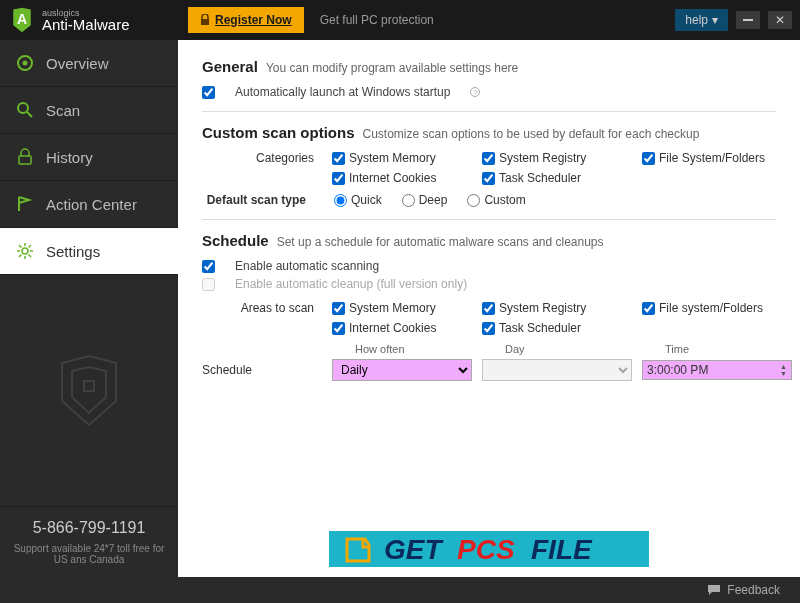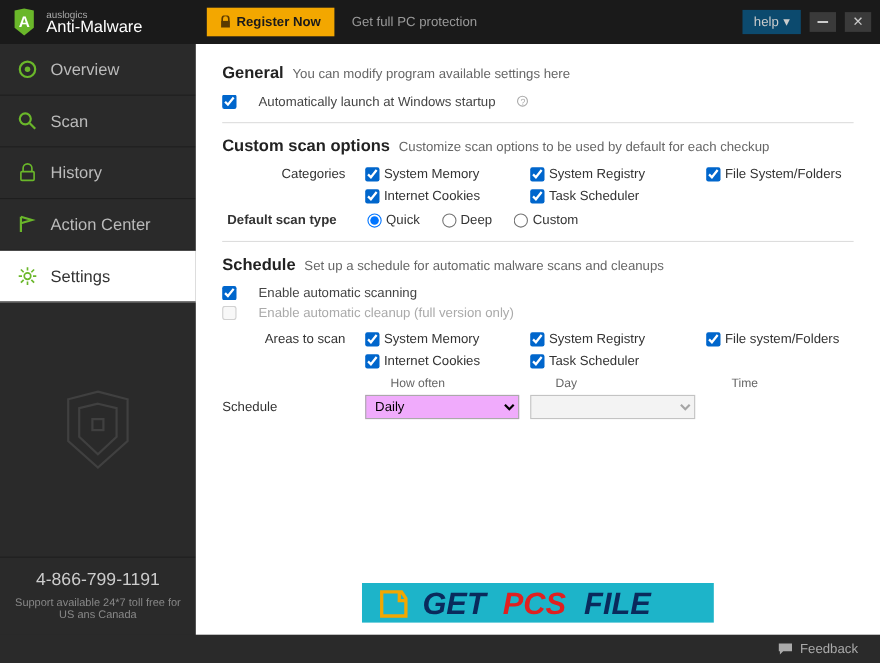--- a/index.html
+++ b/index.html
@@ -3,21 +3,21 @@
 <meta charset="utf-8">
 <style>
 * { margin:0; padding:0; box-sizing:border-box; font-family:"Segoe UI",Arial,sans-serif; }
 body { width:800px; height:603px; background:#2a2a2a; overflow:hidden; position:relative; }
 .titlebar { height:40px; background:#1a1a1a; display:flex; align-items:center; padding:0 8px; }
 .logo-wrap { display:flex; align-items:center; gap:6px; width:170px; }
 .logo-ico { width:28px; height:28px; }
 .logo-text { color:#fff; font-size:11px; line-height:1; }
 .logo-text .brand { font-size:9px; color:#aaa; display:block; }
 .logo-text .prod { font-size:15px; display:block; margin-top:-1px; }
-.register-btn { background:#f3a700; color:#1a1a1a; border:none; padding:6px 12px; font-size:12px; font-weight:bold; cursor:pointer; display:flex; align-items:center; gap:5px; margin-left:10px; }
+.register-btn { background:#f3a700; color:#1a1a1a; border:none; padding:6px 12px; font-size:12px; font-weight:bold; cursor:pointer; display:flex; align-items:center; gap:5px; margin-left:10px;text-decoration:underline; }
 .protect-line { color:#999; font-size:12px; margin-left:16px; }
 .tb-right { margin-left:auto; display:flex; align-items:center; gap:8px; }
 .help-btn { background:#0c4a6e; color:#ccc; border:none; padding:4px 10px; font-size:12px; cursor:pointer; display:flex; align-items:center; gap:4px; }
 .win-btn { width:24px; height:18px; background:#3a3a3a; color:#ccc; border:none; font-size:12px; cursor:pointer; display:flex; align-items:center; justify-content:center; }
 .main { display:flex; height:537px; }
 .sidebar { width:178px; background:#2a2a2a; display:flex; flex-direction:column; }
 .nav-item { display:flex; align-items:center; gap:12px; padding:14px 16px; color:#bbb; font-size:15px; cursor:pointer; border-bottom:1px solid #1e1e1e; }
 .nav-item.active { background:#fff; color:#333; }
 .nav-ico { width:18px; height:18px; flex-shrink:0; }
 .side-fill { flex:1; display:flex; align-items:center; justify-content:center; }
@@ -131,21 +131,21 @@
       <span>Settings</span>
     </div>
     <div class="side-fill">
       <svg width="70" height="80" viewBox="0 0 70 80">
           <polygon points="35,5 62,12 62,50 35,74 8,50 8,12" fill="none" stroke="#404040" stroke-width="2"></polygon>
           <polygon points="35,16 52,20 52,46 35,62 18,46 18,20" fill="none" stroke="#404040" stroke-width="2"></polygon>
           <rect x="30" y="30" width="10" height="10" fill="none" stroke="#404040" stroke-width="2"></rect>
         </svg>
     </div>
     <div class="side-footer">
-      <div class="phone">4-866-799-1191</div>
+      <div class="phone">5-866-799-1191</div>
       <div>Support available 24*7 toll free for US ans Canada</div>
     </div>
   </div>
 
   <div class="content">
 
     <div class="section">
       <div class="sec-head">
         <h3>General</h3>
         <span>You can modify program available settings here</span>
@@ -245,20 +245,27 @@
         <div></div>
       </div>
       <div class="sched-grid" style="margin-top:6px;">
         <div></div>
         <div class="hdr">How often</div>
         <div class="hdr">Day</div>
         <div class="hdr">Time</div>
         <div class="label">Schedule</div>
         <select><option>Daily</option></select>
         <select disabled="" style="background:#eee;"><option></option></select>
+        <div class="time-box">
+          <span>3:00:00 PM</span>
+          <span class="spinner-btns">
+              <span>▲</span>
+              <span>▼</span>
+            </span>
+        </div>
       </div>
 
       <div class="watermark">
         <svg width="320" height="48" viewBox="0 0 320 48">
           <rect x="0" y="6" width="320" height="36" fill="#1db4c9"></rect>
           <g transform="translate(18,10)">
             <path d="M0 4 L0 26 L22 26 L22 10 L18 4 Z" fill="none" stroke="#f3a700" stroke-width="3"></path>
             <path d="M16 4 L16 12 L22 12" fill="none" stroke="#f3a700" stroke-width="3"></path>
           </g>
           <text x="55" y="34" font-size="28" font-weight="900" font-style="italic" fill="#0a2a5c">GET</text>

